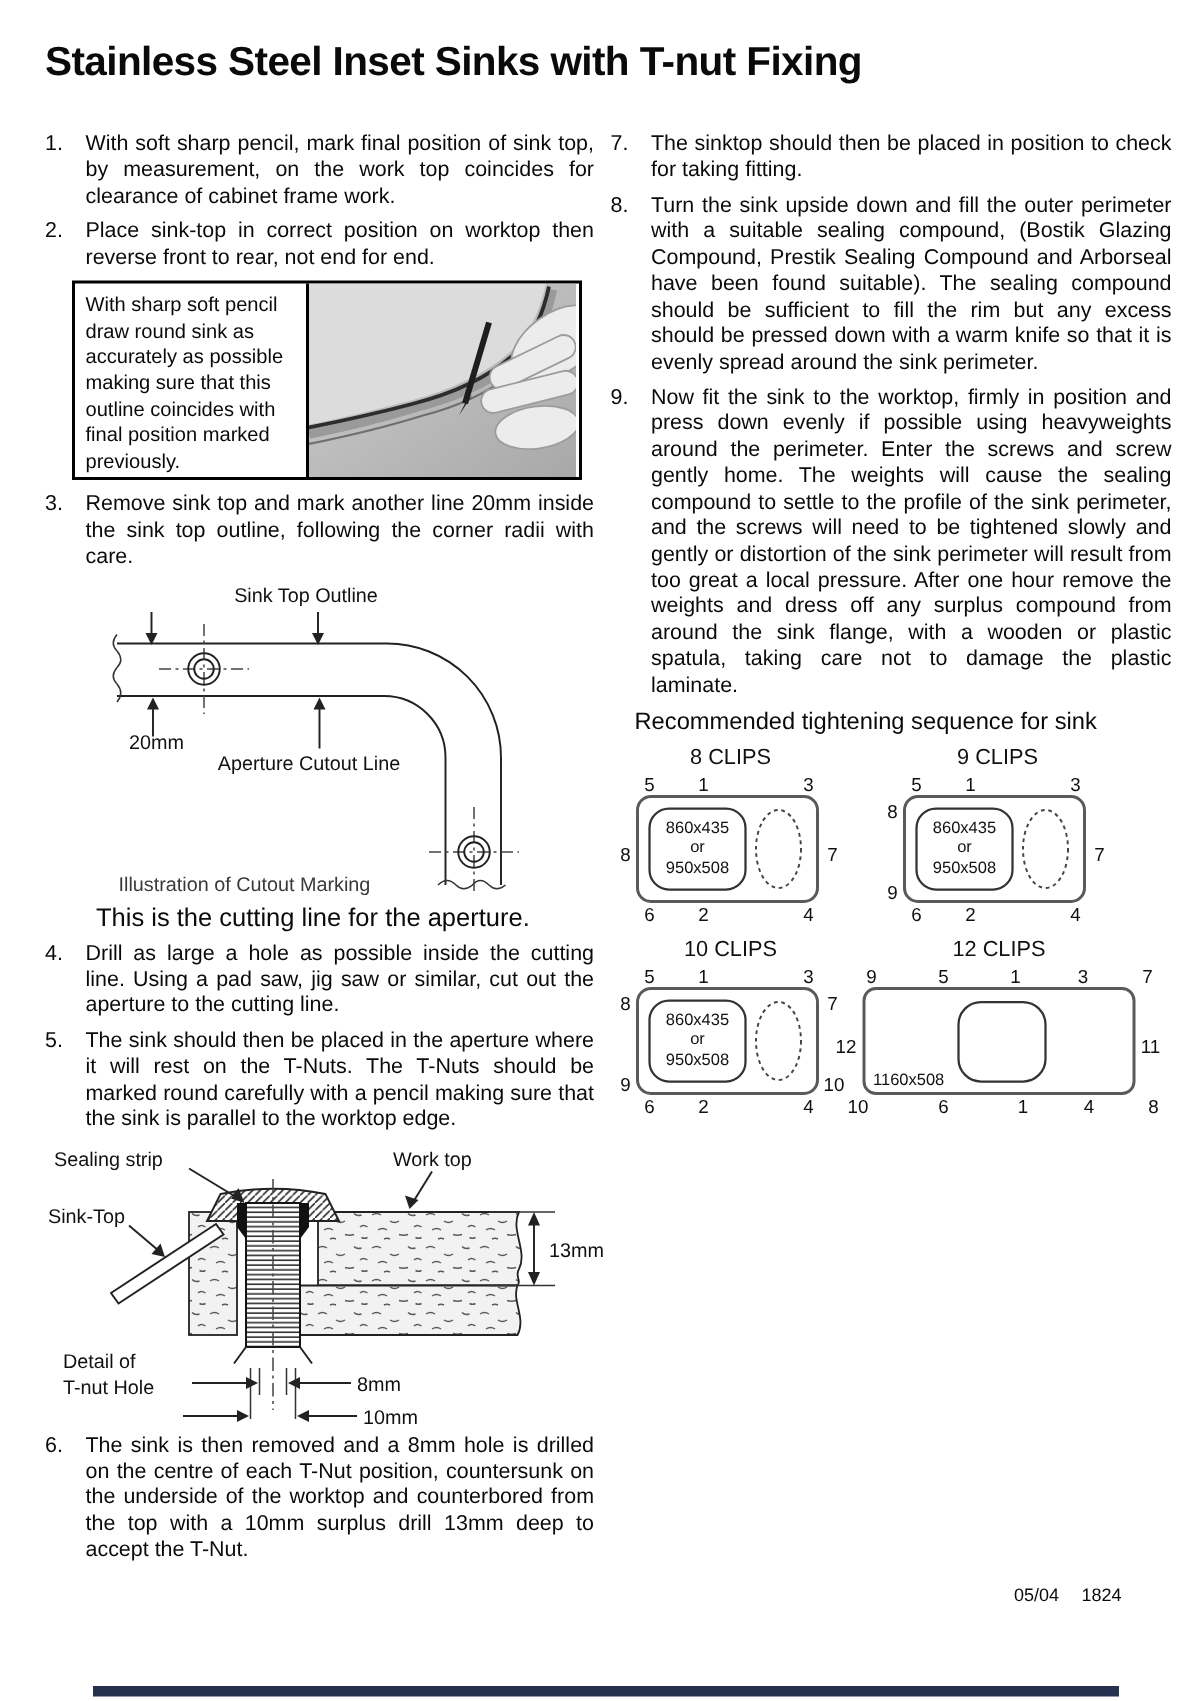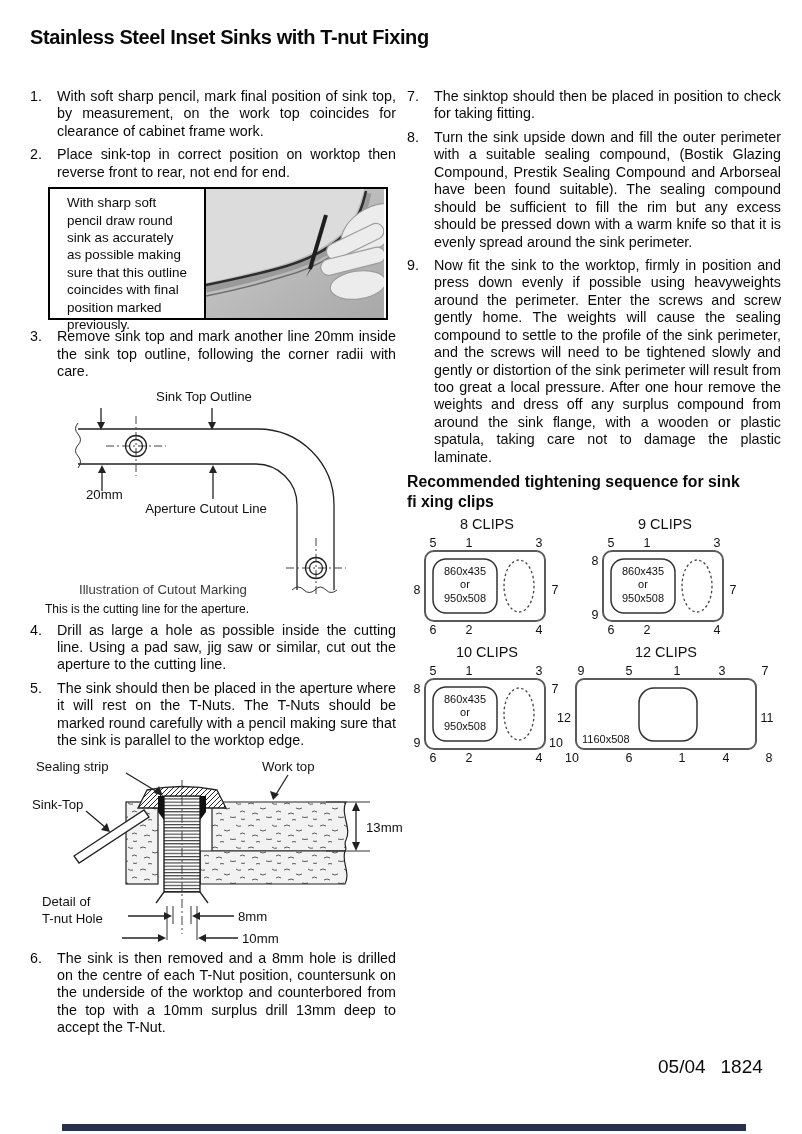--- a/index.html
+++ b/index.html
@@ -1,45 +1,45 @@
 <!DOCTYPE html>
 <html><head>
 <meta charset="utf-8">
 <style>
   html,body{margin:0;padding:0;background:#888;}
   .page{position:relative;width:802px;height:1134px;background:#ffffff;
         font-family:"Liberation Sans",sans-serif;color:#0a0a0a;overflow:hidden;}
-  .title{position:absolute;left:30px;top:26px;font-size:20px;font-weight:700;letter-spacing:-.4px;white-space:nowrap;}
+  .title{position:absolute;left:30px;top:26px;font-size:27px;font-weight:700;letter-spacing:-.4px;white-space:nowrap;}
   .col{position:absolute;top:88px;}
   .col-left{left:30px;width:366px;}
   .col-right{left:407px;width:374px;}
   .item{display:grid;grid-template-columns:27px 1fr;margin-bottom:6px;font-size:14.3px;line-height:1.22;}
   .item .num{font-size:14.3px;}
   .item .txt{text-align:justify;}
   .notebox{margin:4px 0 8px 18px;width:340px;height:133px;border:2px solid #000;display:flex;box-sizing:border-box;}
-  .notebox .nb-text{width:156px;padding:5px 17px;font-size:13.4px;line-height:1.3;border-right:2px solid #000;box-sizing:border-box;}
+  .notebox .nb-text{width:156px;padding:5px 7px;font-size:13.4px;line-height:1.3;border-right:2px solid #000;box-sizing:border-box;}
   .notebox .nb-photo{flex:1;overflow:hidden;}
-  .plain-note{margin:2px 0 6px 15px;font-size:12px;}
-  .heading{font-weight:700;font-size:15.8px;line-height:1.25;margin:4px 0 3px 0;}
+  .plain-note{margin:2px 0 6px 34px;font-size:17px;}
+  .heading{font-weight:400;font-size:15.8px;line-height:1.25;margin:4px 0 3px 16px;}
   .clips-row{display:flex;align-items:flex-end;}
   .diagram{display:block;}
   svg text{font-family:"Liberation Sans",sans-serif;fill:#111;}
   .d-label{font-size:13.2px;}
   .d-label-soft{font-size:13.2px;fill:#3a3a3a;}
   .d-line{stroke:#222;stroke-width:1.3;fill:none;}
   .d-thin{stroke:#333;stroke-width:1;fill:none;}
   .d-dash{stroke:#444;stroke-width:1;fill:none;stroke-dasharray:8 3 2 3;}
   .ah{fill:#222;stroke:none;}
   .clip-title{font-size:14.5px;}
   .clip-num{font-size:12.5px;}
   .clip-size{font-size:11px;}
   .clip-rect{fill:none;stroke:#5a5a5a;stroke-width:2;}
   .clip-inner{fill:none;stroke:#333;stroke-width:1.5;}
   .clip-oval{fill:none;stroke:#444;stroke-width:1.3;stroke-dasharray:2.5 2.5;}
-  .footer{position:absolute;left:658px;top:1056px;font-size:19px;display:flex;gap:15px;text-align:right;}
+  .footer{position:absolute;left:676px;top:1056px;font-size:12px;display:flex;gap:15px;text-align:right;}
   .bottom-bar{position:absolute;left:62px;top:1124px;width:684px;height:7px;background:#26304f;}
 </style>
 </head>
 <body>
 
 <div class="page">
 
   <div class="title">Stainless Steel Inset Sinks with T-nut Fixing</div>
 
   <div class="col col-left">
@@ -220,21 +220,20 @@
     </div>
 
     <div class="item">
       <span class="num">9.</span>
       <span class="txt">Now fit the sink to the worktop, firmly in position and press down evenly if possible using heavyweights around the perimeter. Enter the screws and screw gently home. The weights will cause the sealing compound to settle to the profile of the sink perimeter, and the screws will need to be tightened slowly and gently or distortion of the sink perimeter will result from too great a local pressure. After one hour remove the weights and dress off any surplus compound from around the sink flange, with a wooden or plastic spatula, taking care not to damage the plastic laminate.</span>
     </div>
 
 
     <div class="heading">
       <div>Recommended tightening sequence for sink</div>
-      <div>fi xing clips</div>
     </div>
 
     <div class="clips-row">
       <svg width="156" height="124" viewBox="0 0 156 124" style="margin-left:2px;">
         <text class="clip-title" x="78" y="14" text-anchor="middle">8 CLIPS</text>
         <rect class="clip-rect" x="16" y="36" width="120" height="70" rx="9"></rect>
         <rect class="clip-inner" x="24" y="44" width="64" height="54" rx="13"></rect>
         <text class="clip-size" x="56" y="60" text-anchor="middle">860x435</text>
         <text class="clip-size" x="56" y="73" text-anchor="middle">or</text>
         <text class="clip-size" x="56" y="87" text-anchor="middle">950x508</text>

